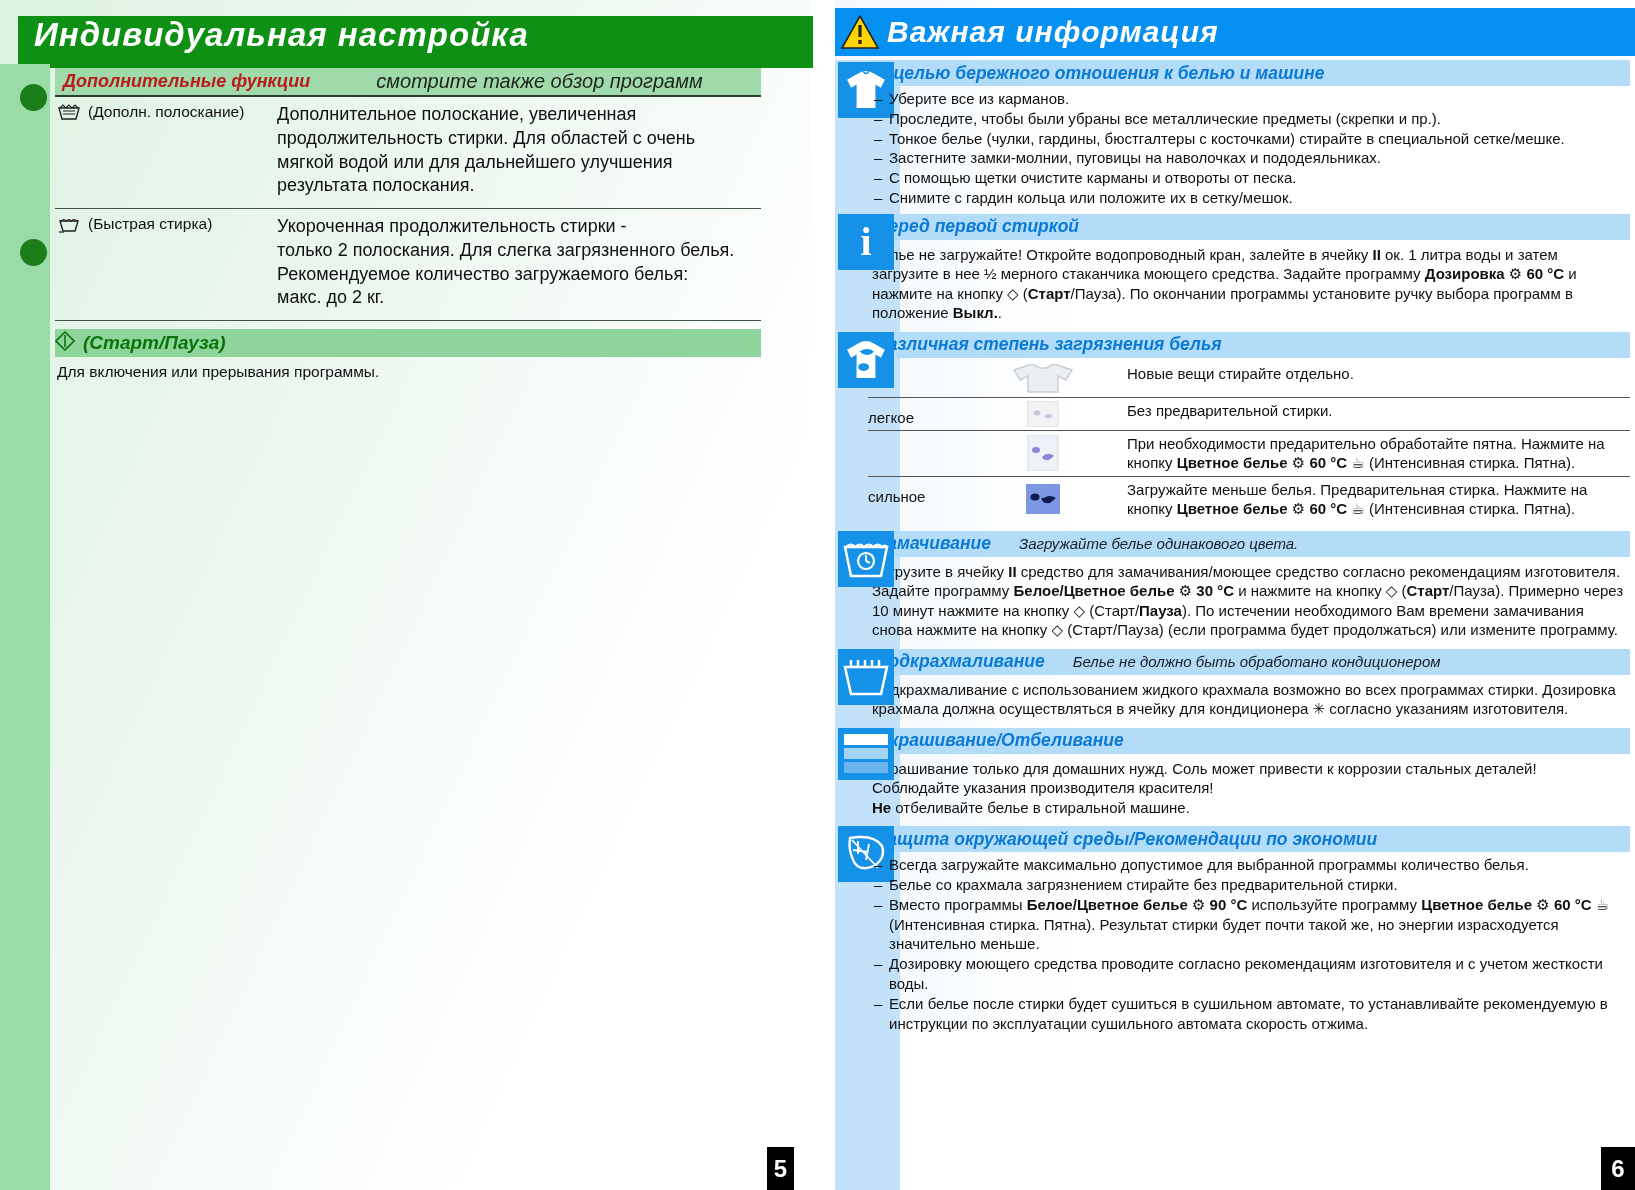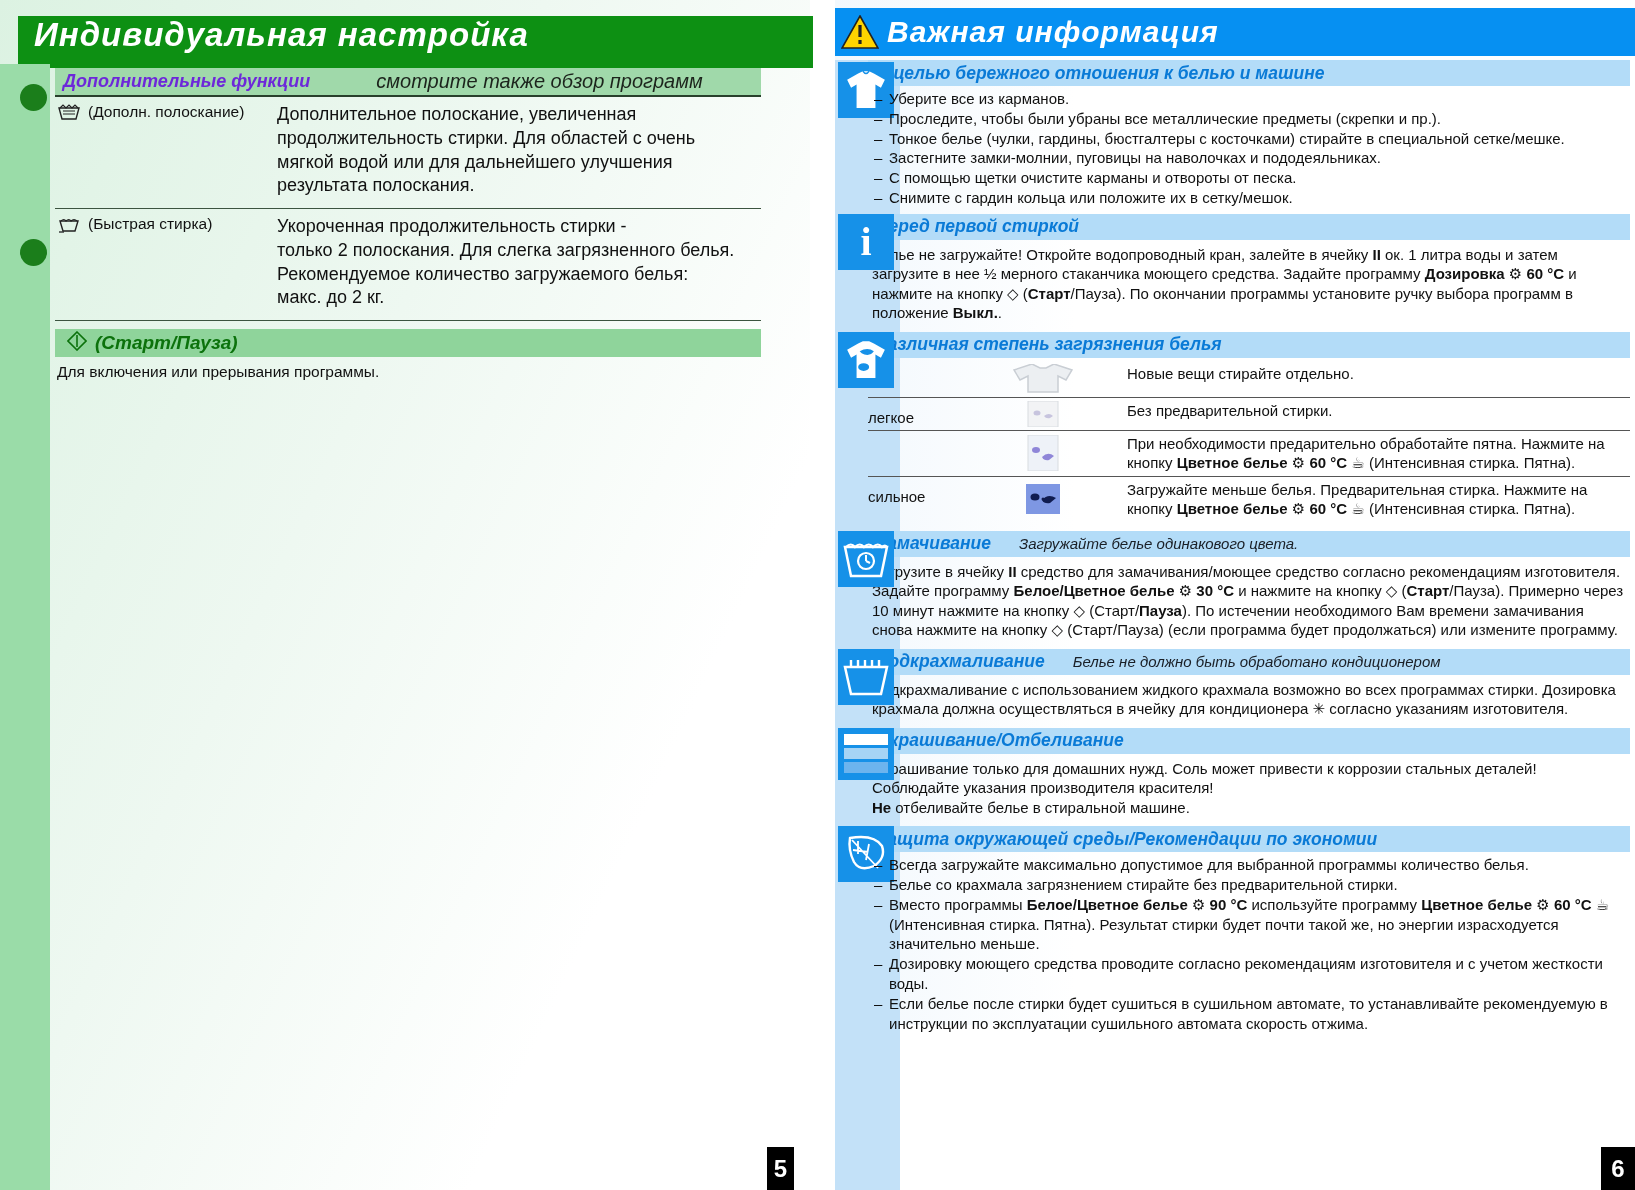--- a/index.html
+++ b/index.html
@@ -31,37 +31,37 @@
     background:#1b7e1b;
   }
   .lp-content{
     position:absolute;left:55px;top:68px;width:706px;
   }
   .lp-bar{
     background:#a0d9aa;height:27px;display:flex;align-items:center;
     padding:0 8px;border-bottom:2px solid #29402c;
   }
   .lp-bar-heading{
-    color:#6d28d9;font-weight:bold;font-style:italic;font-size:18px;white-space:nowrap;text-align:right;
+    color:#b91c1c;font-weight:bold;font-style:italic;font-size:18px;white-space:nowrap;text-align:right;
   }
   .lp-bar-note{
     font-style:italic;font-size:20px;color:#1c241c;margin-left:66px;white-space:nowrap;
   }
   .lp-row{
     display:flex;border-bottom:1.5px solid #3c5440;padding:6px 0 10px 0;gap:20px;
   }
   .lp-row-label{
     width:200px;flex:none;font-size:15.5px;display:flex;gap:7px;align-items:flex-start;
     padding-left:2px;
   }
   .lp-row-icon{flex:none;margin-top:1px;}
   .lp-row-text{flex:1;font-size:18px;line-height:1.32;padding-right:8px;}
   .lp-startpause-bar{
     margin-top:8px;background:#8fd49b;height:28px;display:flex;align-items:center;
-    gap:8px;padding:0 12px;
+    gap:8px;padding:0 0;
   }
   .lp-sp-heading{color:#0c720c;font-weight:bold;font-style:italic;font-size:19px;}
   .lp-sp-text{font-size:15.5px;margin-top:6px;padding-left:2px;}
   
   .page-right{
     position:absolute;left:835px;top:0;width:800px;height:1025px;
     background:linear-gradient(to right,#f2f8fd 0%,#ffffff 30%);
   }
   .rp-header{
     position:absolute;top:8px;left:0;width:800px;height:48px;

